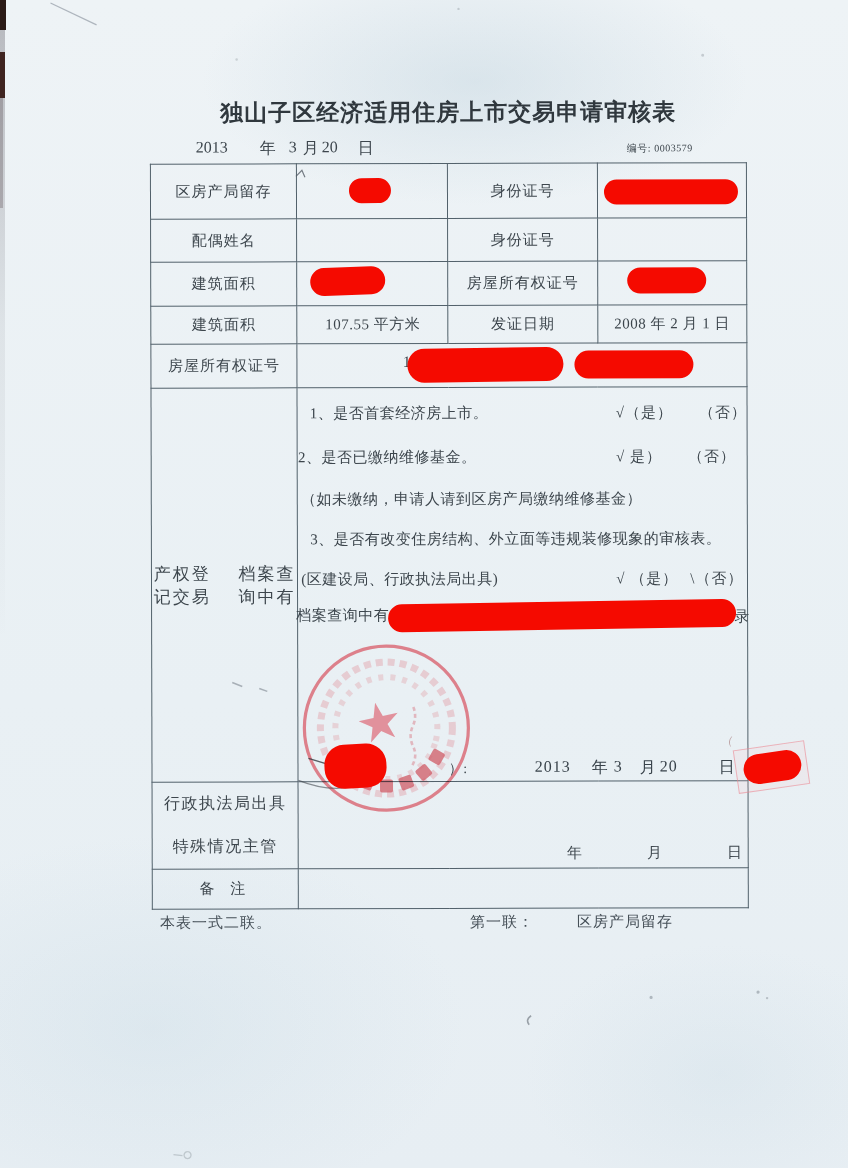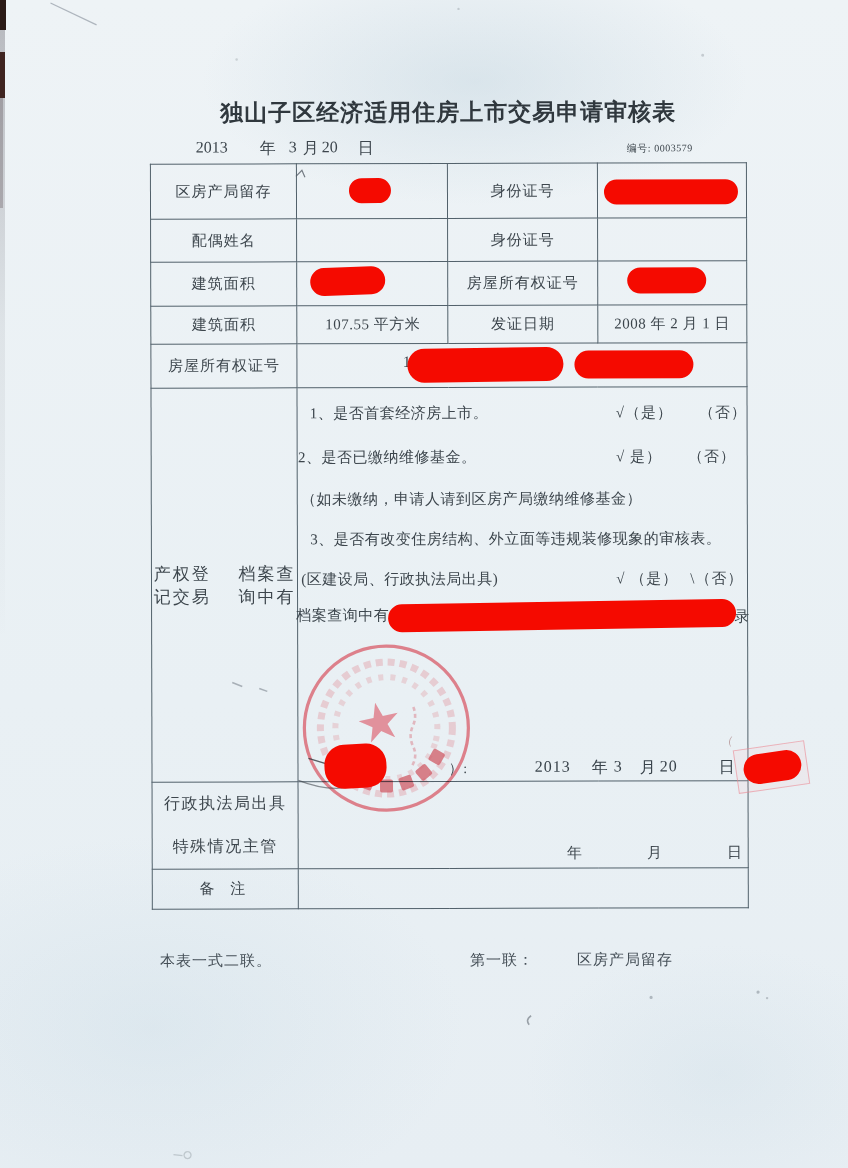--- a/index.html
+++ b/index.html
@@ -42,21 +42,21 @@
   .seal-svg{position:absolute;left:293px;top:635px;z-index:3;mix-blend-mode:multiply;opacity:.93;}
   .marks-svg{position:absolute;inset:0;z-index:4;pointer-events:none;}
   .stamp-redact{position:absolute;left:324px;top:744px;width:62px;height:44px;border-radius:20px;
     background:#f50a00;transform:rotate(-3deg);z-index:6;}
   .right-redact-box{position:absolute;left:735px;top:746px;width:70px;height:42px;
     border:1.5px solid rgba(235,130,140,.55);background:rgba(245,190,196,.14);transform:rotate(-8deg);z-index:5;}
   .right-redact{position:absolute;left:743px;top:753px;width:58px;height:30px;border-radius:16px;
     background:#f50a00;transform:rotate(-8deg);z-index:6;}
   .faint-paren{position:absolute;left:721px;top:733px;font-size:12px;color:rgba(150,95,95,.55);transform:rotate(8deg);z-index:2;}
   .footer{position:absolute;top:913px;left:151px;width:597px;height:24px;font-size:15px;color:#454f57;}
-  .footer span{position:absolute;letter-spacing:1px;margin-top:38px;}
+  .footer span{position:absolute;letter-spacing:1px;}
   
   .edge-shade{position:absolute;left:0;top:0;width:5px;height:100%;z-index:8;
     background:linear-gradient(rgba(50,45,55,.30), rgba(60,60,70,.08) 28%, transparent 55%);}
   .edge1{position:absolute;left:0;top:0;width:6px;height:30px;background:#2a1a16;z-index:9;}
   .edge2{position:absolute;left:0;top:52px;width:5px;height:46px;background:#3f2420;z-index:9;}
   .edge3{position:absolute;left:0;top:98px;width:3px;height:110px;background:rgba(100,88,94,.35);z-index:9;}
   .ymd span{position:absolute;font-size:15px;}
 </style>
 </head>
 <body>

